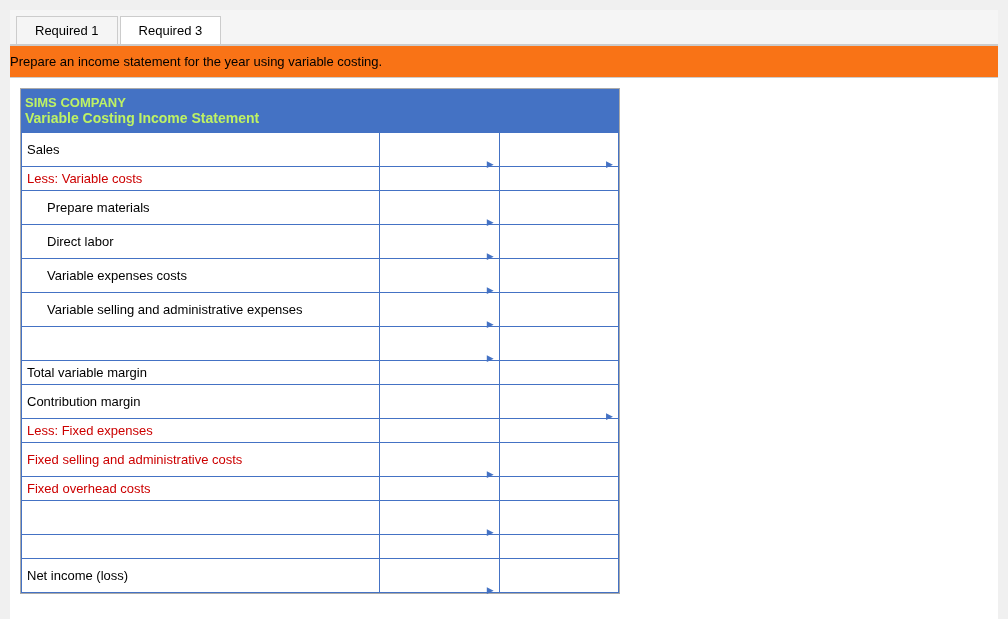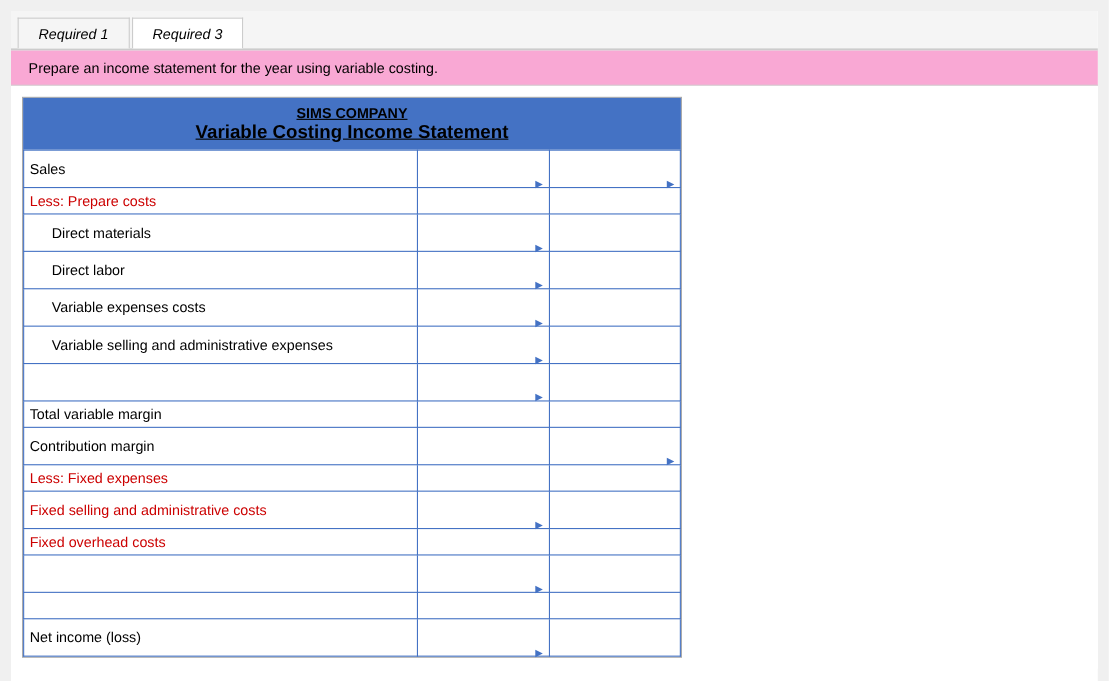--- a/index.html
+++ b/index.html
@@ -24,65 +24,63 @@
       padding: 6px 6px 0 6px;
     }
     .tab {
       padding: 6px 18px;
       border: 1px solid #ccc;
       border-bottom: none;
       cursor: pointer;
       background: #f5f5f5;
       font-size: 13px;
       margin-right: 2px;
-      font-style: italic;
     }
     .tab.active {
       background: #fff;
       border-top: 1px solid #ccc;
       border-left: 1px solid #ccc;
       border-right: 1px solid #ccc;
       font-weight: normal;
     }
 
     
     .instruction {
-      background: #f9a8d4;
-      padding: 8px 16px;
+      background: #f97316;
+      padding: 8px 0;
       font-size: 13px;
       border-bottom: 1px solid #ccc;
     }
 
     
     .content {
       padding: 10px;
       background: #fff;
     }
 
     
     .table-container {
       border: 1px solid #aaa;
       width: 600px;
     }
 
     
     .table-header {
       background: #4472c4;
-      color: #000000;
-      text-align: center;
+      color: #bef264;
+      text-align: left;
       padding: 6px 4px;
-      text-decoration: underline;
     }
     .table-header .company-name {
       font-weight: bold;
       font-size: 13px;
     }
     .table-header .statement-title {
       font-weight: bold;
-      font-size: 17px;
+      font-size: 14px;
     }
 
     
     .income-table {
       width: 100%;
       border-collapse: collapse;
     }
     .income-table tr td {
       border: 1px solid #4472c4;
       padding: 3px 5px;
@@ -169,28 +167,28 @@
       <table class="income-table">
         <tbody>
 
           <tr>
             <td><span class="row-normal">Sales</span></td>
             <td class="col2 arrow-cell"><input class="input-cell" type="text" value="" style=""><span class="triangle-right-small">▶</span></td>
             <td class="col3 arrow-cell"><input class="input-cell" type="text" value="" style=""><span class="triangle-right-small">▶</span></td>
           </tr>
 
           <tr>
-            <td><span class="row-red">Less: Prepare costs</span></td>
-            <td class="col2"><input class="input-cell" type="text" value="" style=""></td>
-            <td class="col3"><input class="input-cell" type="text" value="" style=""></td>
-          </tr>
-
-          <tr>
-            <td>
-                <span class="row-normal indent" style="display:block;">Direct materials</span>
+            <td><span class="row-red">Less: Variable costs</span></td>
+            <td class="col2"><input class="input-cell" type="text" value="" style=""></td>
+            <td class="col3"><input class="input-cell" type="text" value="" style=""></td>
+          </tr>
+
+          <tr>
+            <td>
+                <span class="row-normal indent" style="display:block;">Prepare materials</span>
               </td>
             <td class="col2 arrow-cell"><input class="input-cell" type="text" value="" style=""><span class="triangle-right-small">▶</span></td>
             <td class="col3"><input class="input-cell" type="text" value="" style=""></td>
           </tr>
 
           <tr>
             <td>
                 <span class="row-normal indent" style="display:block;">Direct labor</span>
               </td>
             <td class="col2 arrow-cell"><input class="input-cell" type="text" value="" style=""><span class="triangle-right-small">▶</span></td>

